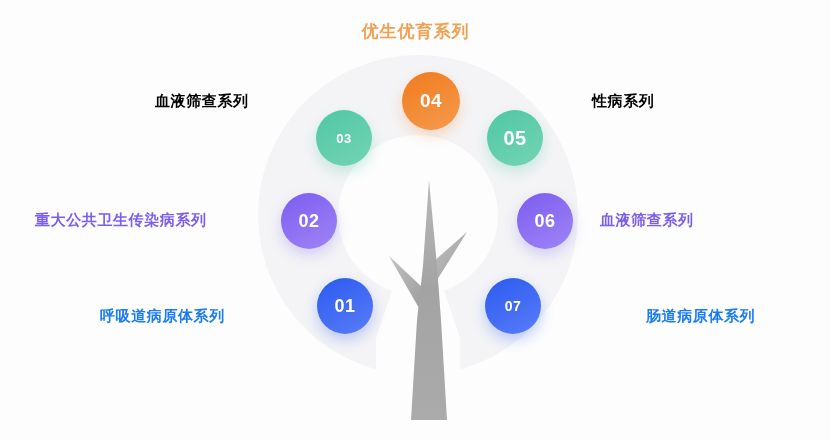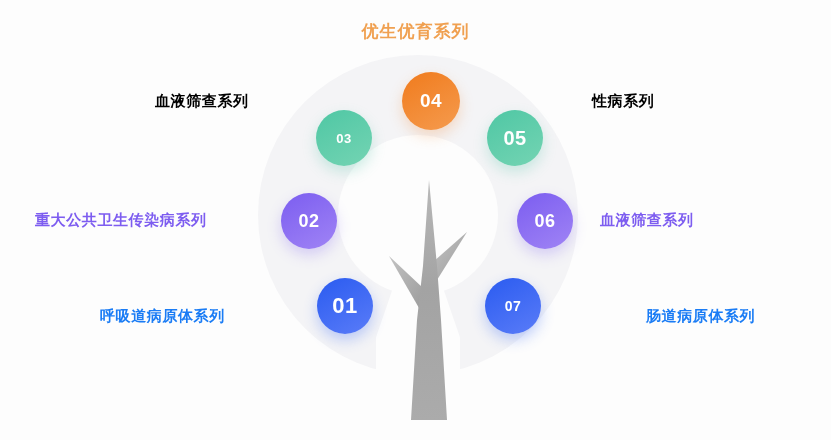--- a/index.html
+++ b/index.html
@@ -120,21 +120,21 @@
   .node-06 {
     width: 56px; height: 56px;
     left: 517px; top: 193px;
     font-size: 18px;
     background: linear-gradient(150deg, #7b5df0 0%, #a084f5 100%);
     box-shadow: 0 6px 14px rgba(130,100,240,0.28);
   }
   .node-01 {
     width: 56px; height: 56px;
     left: 317px; top: 278px;
-    font-size: 22px;
+    font-size: 18px;
     background: linear-gradient(150deg, #2a5bf0 0%, #5a7cf8 100%);
     box-shadow: 0 6px 14px rgba(50,100,245,0.30);
   }
   .node-07 {
     width: 56px; height: 56px;
     left: 485px; top: 278px;
     font-size: 14px;
     background: linear-gradient(150deg, #2a5bf0 0%, #5a7cf8 100%);
     box-shadow: 0 6px 14px rgba(50,100,245,0.30);
   }

